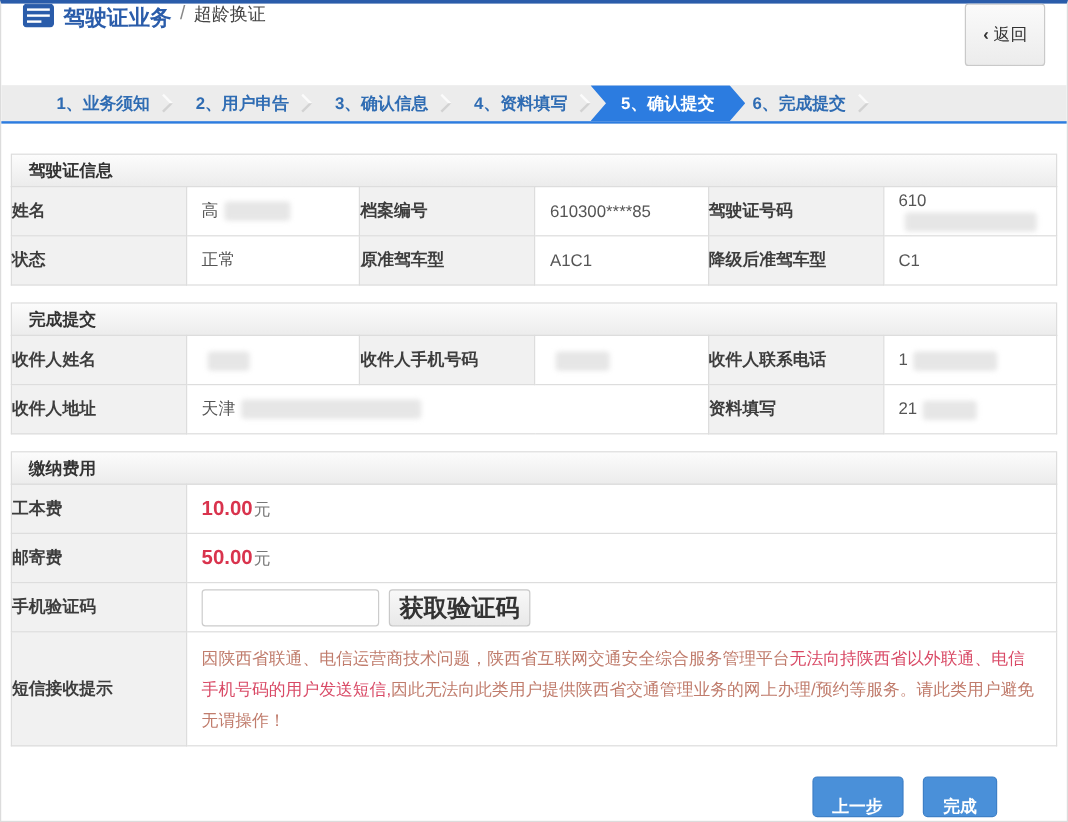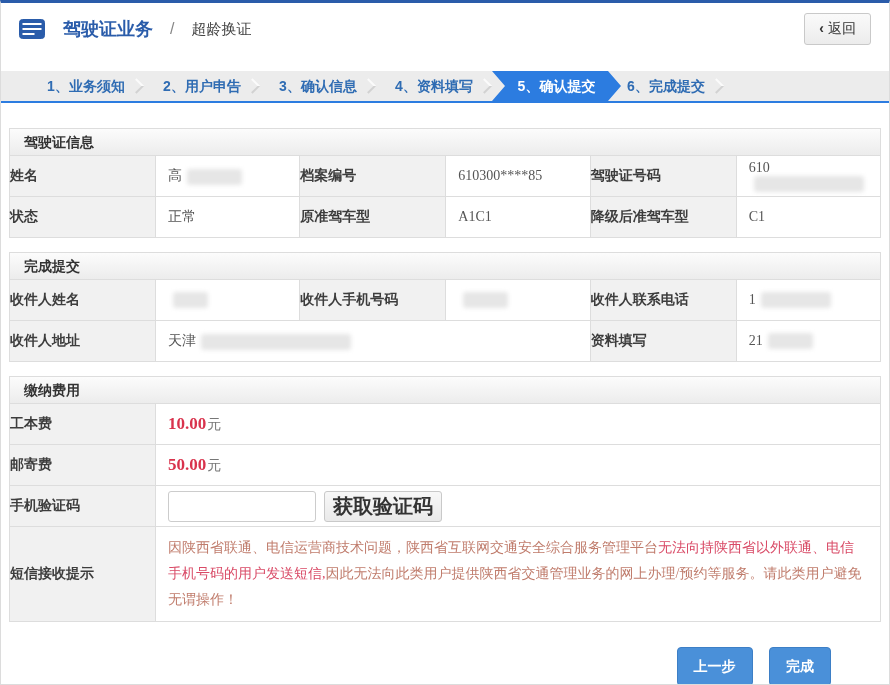--- a/index.html
+++ b/index.html
@@ -2,21 +2,21 @@
 <html><head>
 <meta charset="utf-8">
 <style>
   * { margin:0; padding:0; box-sizing:border-box; }
   html,body { background:#fff; }
   body { font-family:"Liberation Sans","DejaVu Sans",sans-serif; }
   .page { position:relative; width:890px; height:685px; background:#fff;
           border:1px solid #dcdcdc; border-top:3px solid #2a5caa; overflow:hidden; }
 
   
-  .topbar { display:flex; align-items:center; height:52px; padding:0 18px;gap:10px; }
+  .topbar { display:flex; height:52px; padding:0 18px; }
   .appicon { display:inline-flex; margin-right:8px; }
   .title { font-size:18px; font-weight:bold; color:#2a5caa; }
   .crumb-sep { margin:0 7px; color:#888; font-size:16px; }
   .subtitle { font-size:15px; color:#444; }
   .back { margin-left:auto; padding:6px 14px; font-size:14px; color:#333;
           background:linear-gradient(#fafafa,#ececec); border:1px solid #c9c9c9;
           border-radius:3px; cursor:pointer; font-family:inherit; }
   .back .chev { font-weight:bold; margin-right:4px; }
 
   
@@ -26,21 +26,21 @@
          font-size:14px; font-weight:bold; color:#2f6cb3; cursor:pointer; }
   .tab:not(.active)::after { content:""; position:absolute; right:2px; top:50%; width:9px; height:9px;
          transform:translateY(-50%) rotate(45deg);
          border-top:2px solid #fbfbfb; border-right:2px solid #d2d2d2; }
   .tab.active { width:129px; margin-right:-13px; z-index:2; background:#2c7ce0; color:#fff;
          clip-path:polygon(0 0, calc(100% - 13px) 0, 100% 50%, calc(100% - 13px) 100%, 0 100%, 13px 50%); }
   .tab-filler { flex:1; }
 
   
   .content { padding:0 8px; }
-  .section { margin-top:14px;font-family:Liberation Serif, serif; }
+  .section { margin-top:14px; }
   .section.first { margin-top:25px; }
   .section-title { height:28px; line-height:27px; padding-left:14px; font-size:14px; font-weight:bold;
          color:#333; background:linear-gradient(#fcfcfc,#ececec); border:1px solid #ddd; }
   table.grid { width:100%; border-collapse:collapse; table-layout:fixed; margin-top:-1px; }
   table.grid td { border:1px solid #ddd; height:41px; font-size:14px; vertical-align:middle; }
   td.lbl { width:146px; background:#f1f1f1; padding-right:12px;
            color:#3d3d3d; font-weight:bold; }
   td.val { background:#fff; text-align:left; padding-left:12px; color:#555; }
   .redact { display:inline-block; vertical-align:middle; height:16px; border-radius:3px;
             background:#e6e6e6; filter:blur(2px); margin-left:5px; }
@@ -55,21 +55,21 @@
   .code-btn { height:31px; margin-left:8px; padding:0 8px; font-size:20px; font-weight:bold; color:#333;
               background:linear-gradient(#f8f8f8,#e9e9e9); border:1px solid #c9c9c9; border-radius:3px;
               vertical-align:middle; cursor:pointer; font-family:inherit; }
 
   td.notice-cell { height:76px; padding:8px 14px 8px 12px; line-height:26px; font-size:13px; }
   .n-muted { color:#c07c6c; }
   .n-strong { color:#d94a66; }
 
   
   .actions { margin-top:25px; text-align:right; padding-right:58px; }
-  .btn-primary { height:39px; padding:4px 16px; margin-left:12px; font-size:14px; font-weight:bold;
+  .btn-primary { height:20px; padding:16px 16px; margin-left:12px; font-size:14px; font-weight:bold;
                  color:#fff; background:#4a90d9; border:1px solid #3d7fc6; border-radius:4px;
                  cursor:pointer; font-family:inherit; }
 </style>
 </head>
 <body>
 
 <div class="page">
 
   <div class="topbar">
     <span class="appicon">

